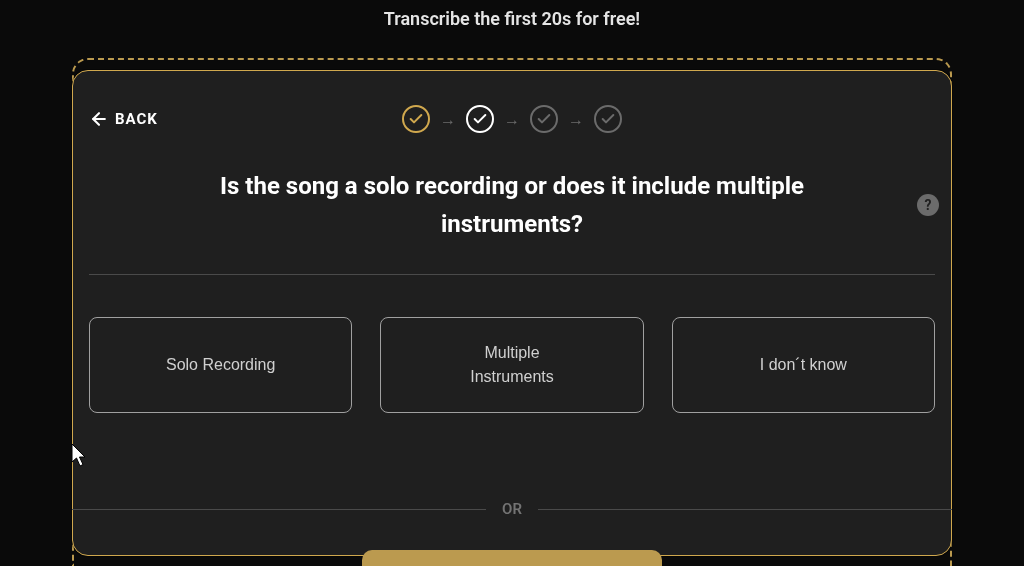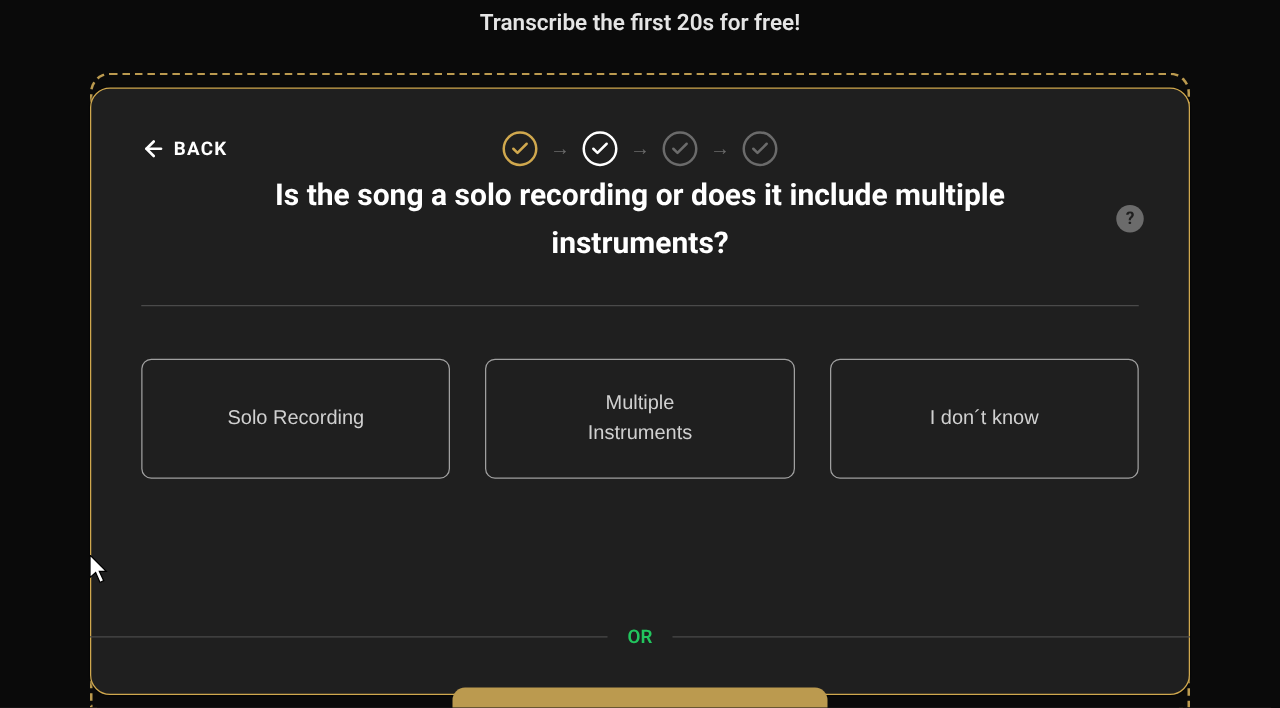--- a/index.html
+++ b/index.html
@@ -34,21 +34,21 @@
     }
     .modal {
       position: absolute;
       top: 70px;
       left: 72px;
       width: 880px;
       height: 486px;
       background: #1f1f1f;
       border: 1px solid #d0a84e;
       border-radius: 16px;
-      padding: 30px 40px;
+      padding: 30px 16px;
       box-shadow: 0 0 0 1px rgba(0,0,0,0.3);
     }
     .modal-top {
       display: flex;
       align-items: center;
       position: relative;
       height: 36px;
     }
     .back-button {
       display: flex;
@@ -98,20 +98,21 @@
       height: 16px;
     }
     .step-arrow {
       color: #6b6b6b;
       font-size: 16px;
       font-weight: 300;
     }
     .question-row {
       display: flex;
       align-items: center;
+      margin-top: 30px;
       position: relative;
     }
     .question {
       flex: 1;
       text-align: center;
       color: #ffffff;
       font-size: 24px;
       font-weight: 700;
       line-height: 1.6;
       padding: 0 60px;
@@ -167,21 +168,21 @@
       display: flex;
       align-items: center;
       gap: 16px;
     }
     .or-line {
       flex: 1;
       border: none;
       border-top: 1px solid #4a4a4a;
     }
     .or-text {
-      color: #22c55e;
+      color: #737373;
       font-size: 15px;
       font-weight: 600;
     }
     .bottom-button {
       position: absolute;
       top: 550px;
       left: 50%;
       transform: translateX(-50%);
       width: 300px;
       height: 50px;

